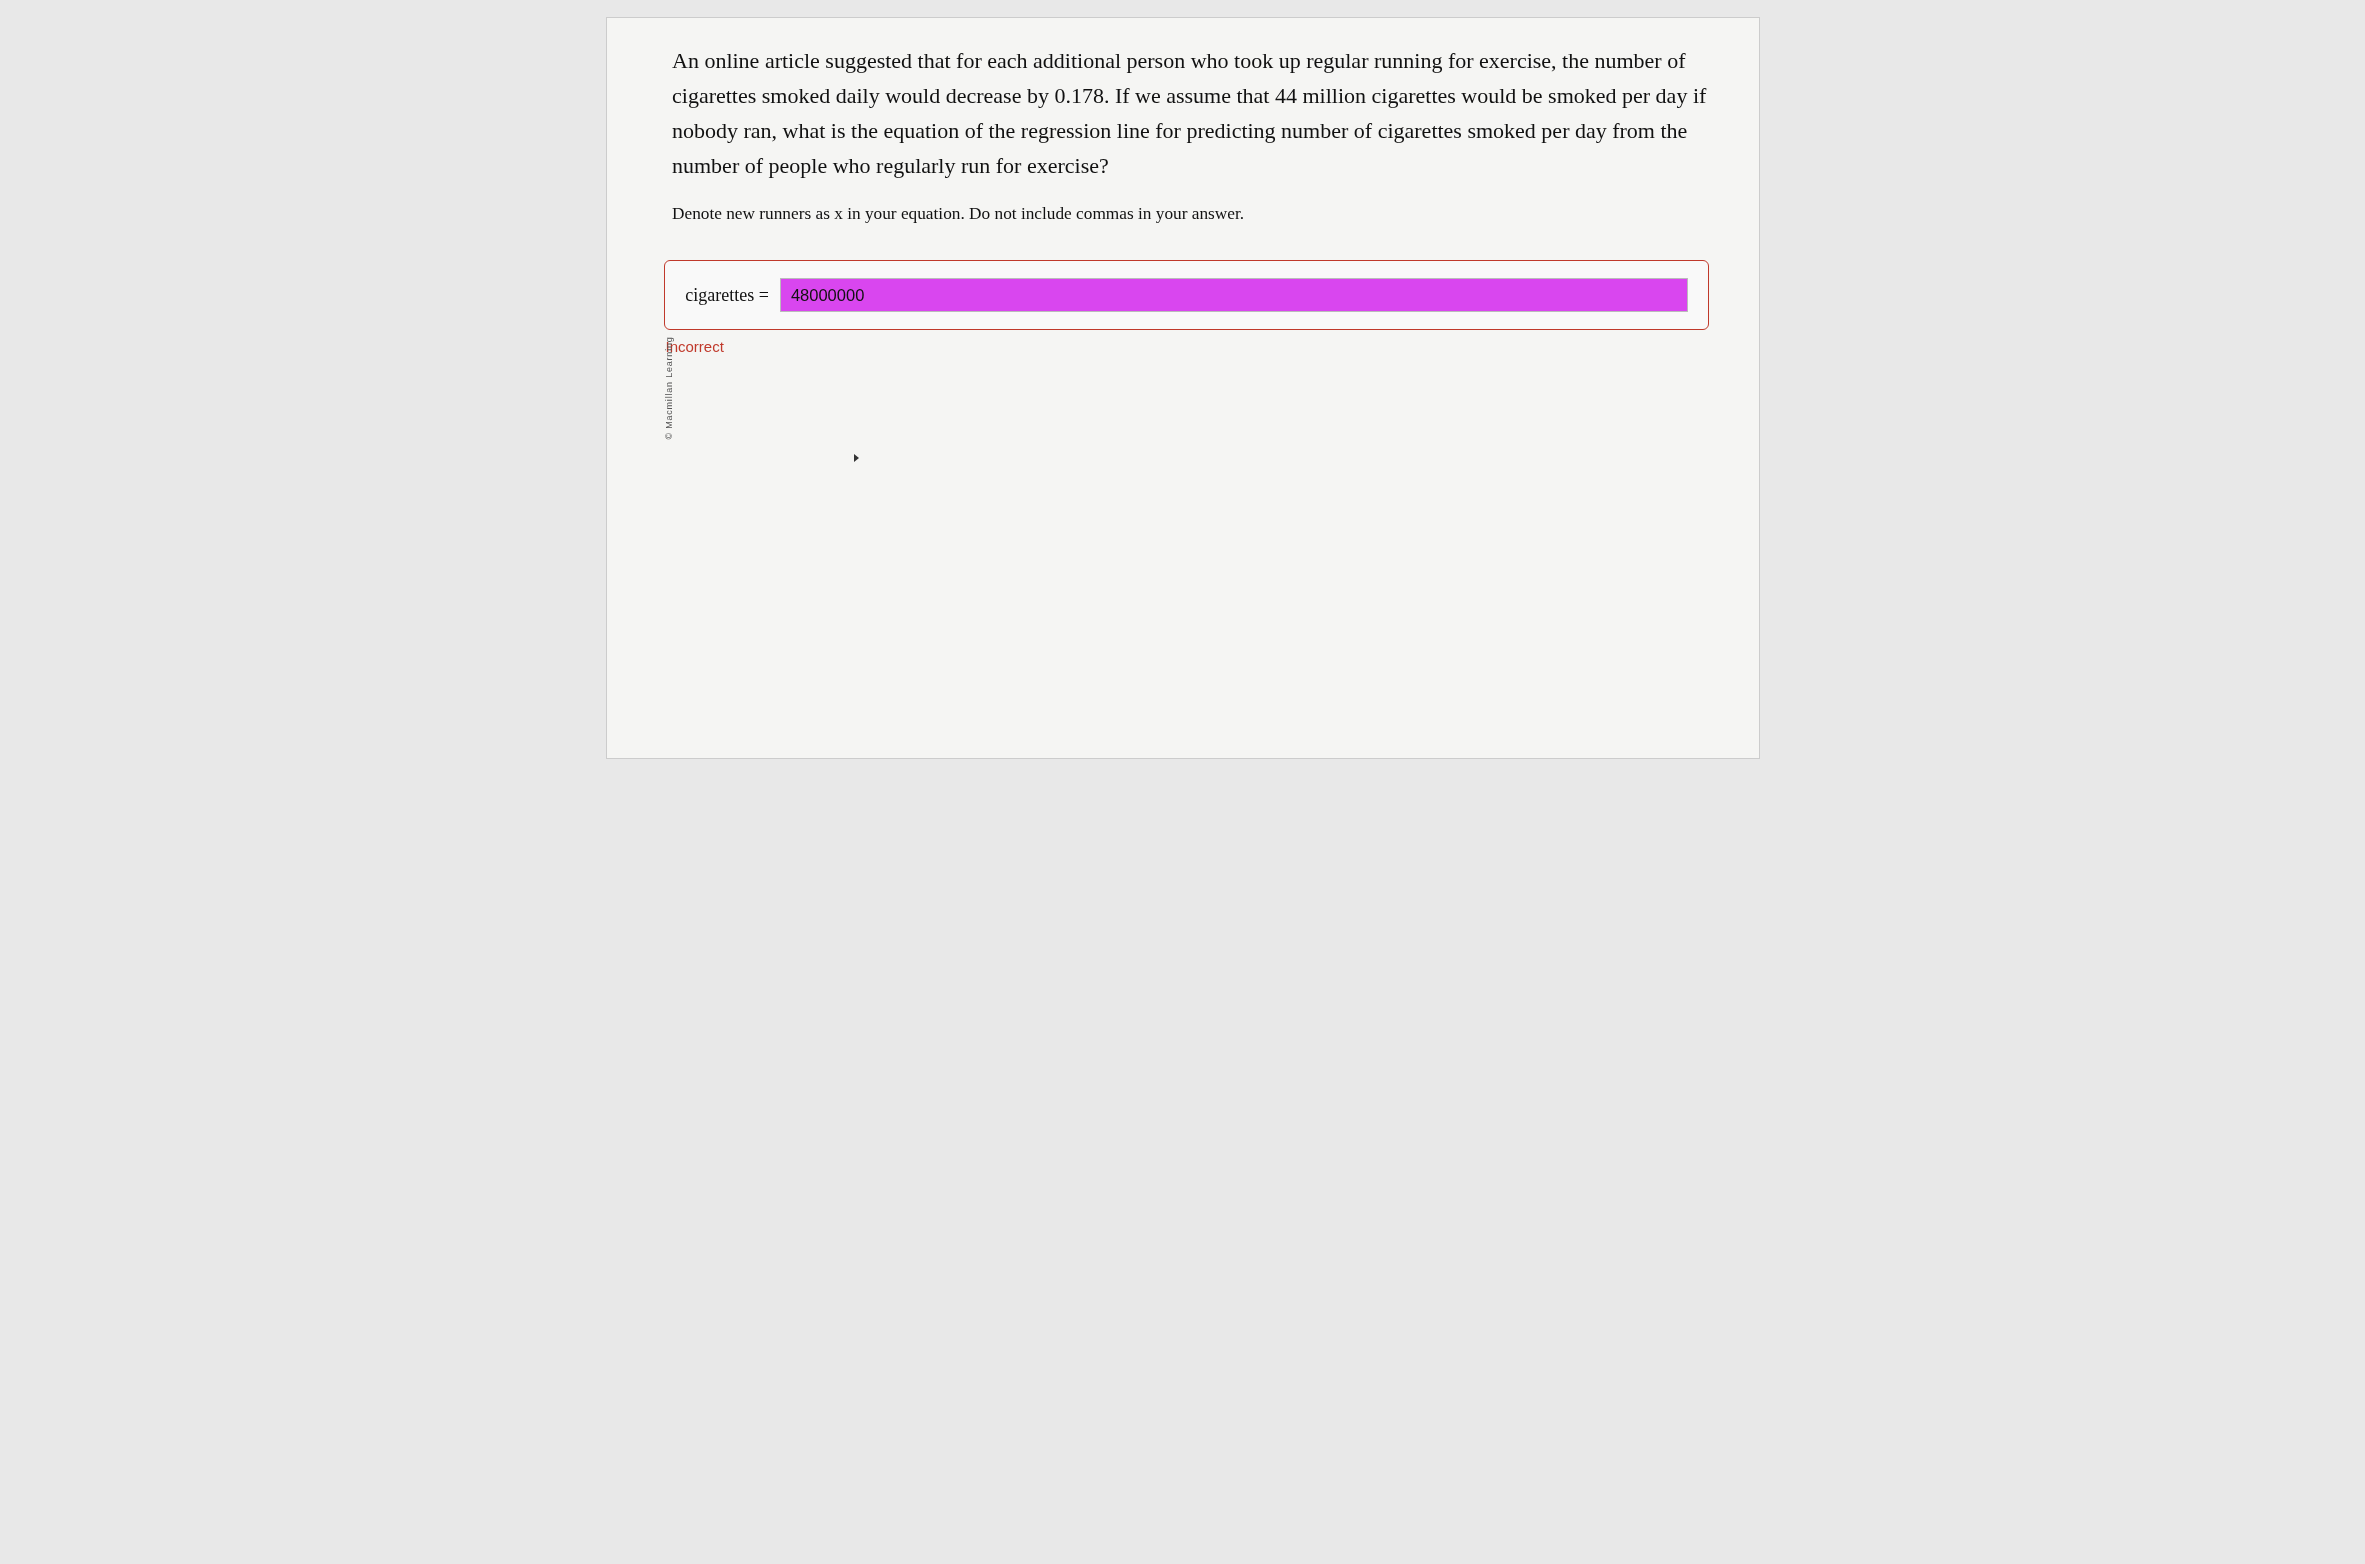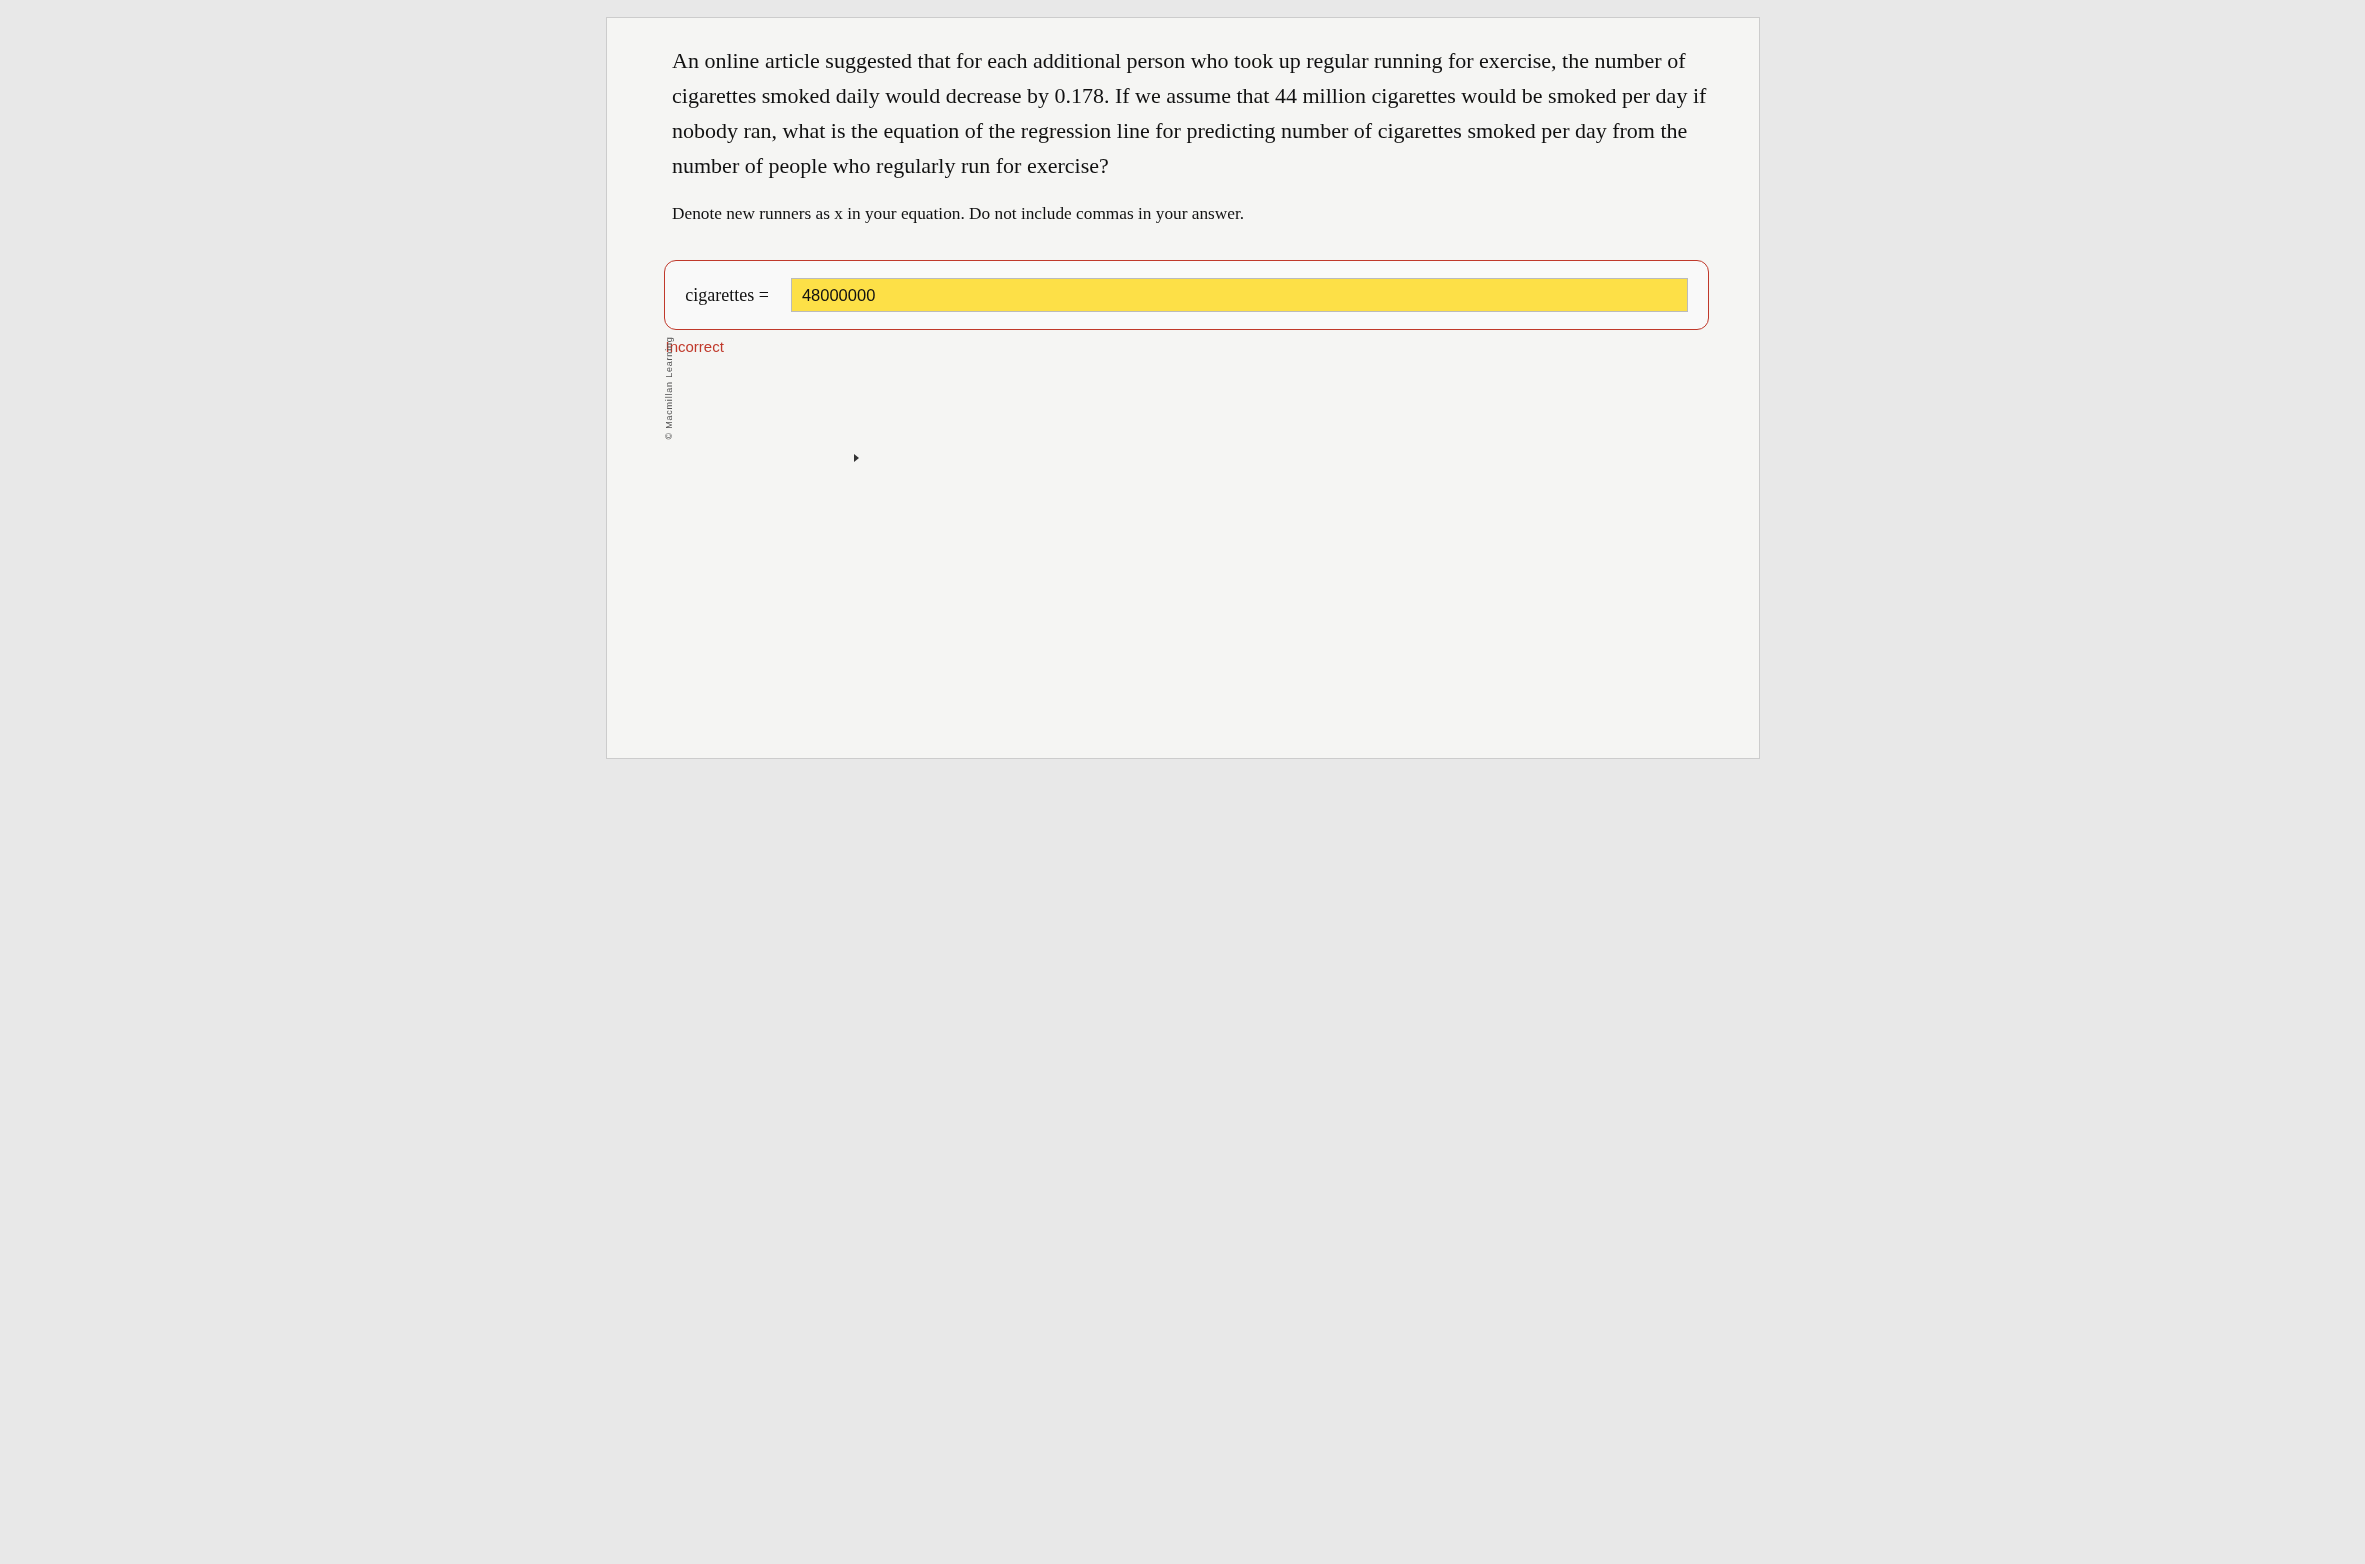--- a/index.html
+++ b/index.html
@@ -52,40 +52,40 @@
     .instruction-text {
       font-size: 17.3px;
       line-height: 1.6;
       color: #111;
       margin-bottom: 33px;
       margin-left: 16.5px;
     }
 
     .answer-box {
       border: 1.6px solid #c0392b;
-      border-radius: 12px;
+      border-radius: 6px;
       padding: 16.5px 20.6px;
       margin: 0 8.2px 8.2px 8.2px;
       background-color: #f9f9f9;
       display: flex;
       align-items: center;
-      gap: 22px;
+      gap: 11px;
     }
 
     .equation-label {
       font-size: 18px;
       color: #111;
       white-space: nowrap;
       font-family: Georgia, serif;
     }
 
     .answer-input {
       flex: 1;
       border: 0.8px solid #bbb;
-      background-color: #fde047;
+      background-color: #d946ef;
       padding: 6.6px 10px;
       font-size: 16.5px;
       font-family: Arial, sans-serif;
       color: #111;
       outline: none;
     }
 
     .incorrect-label {
       color: #c0392b;
       font-size: 15px;

